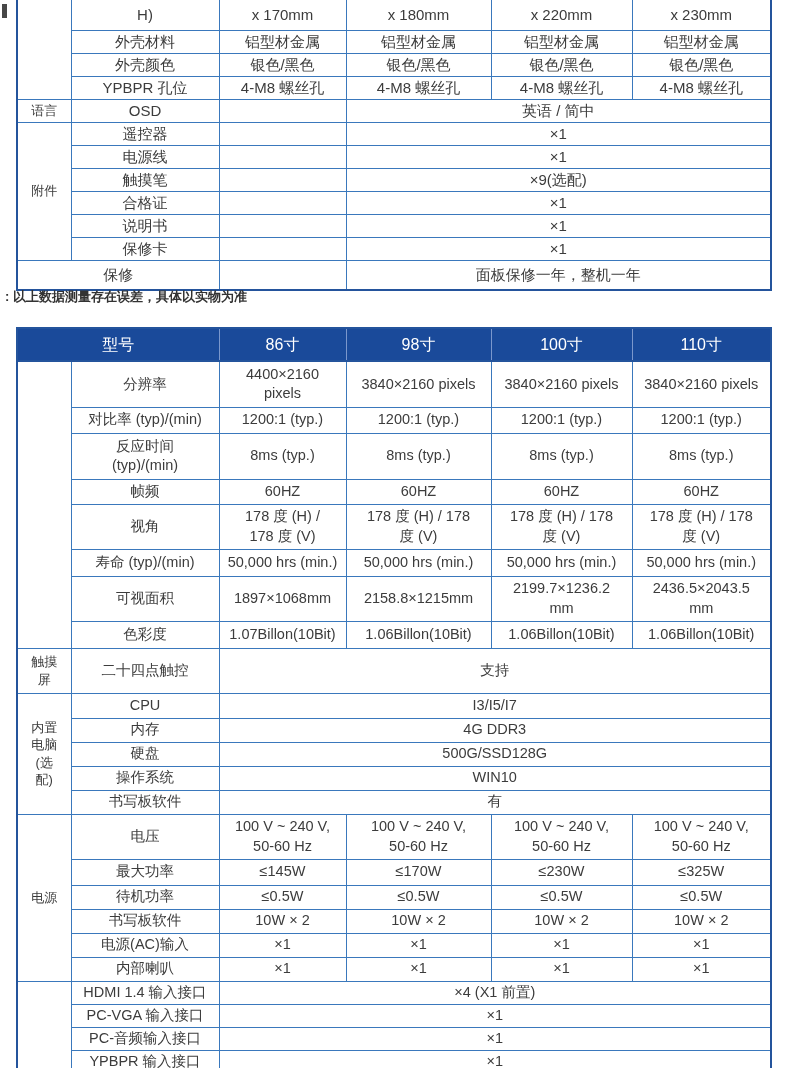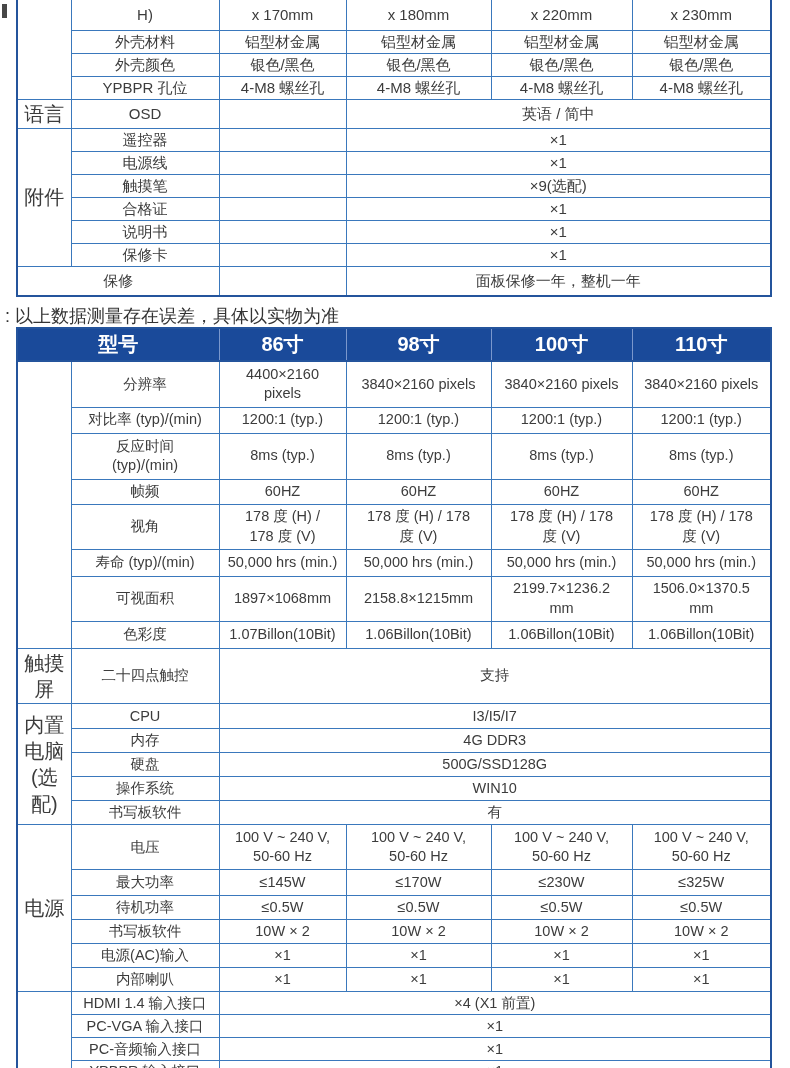--- a/index.html
+++ b/index.html
@@ -15,30 +15,30 @@
     border:1.5px solid var(--border,#3a78bc);
     text-align:center;vertical-align:middle;
     padding:1px 3px;white-space:pre-line;line-height:1.32;
     overflow:hidden;
   }
   
   .tbl-top{position:absolute;left:16px;top:0;width:754px;font-size:15px;
            border:2px solid var(--outer-border,#24549c);border-top:none;}
   .tbl-top tr.first td{border-top:none;}
   
-  .note{position:absolute;left:5px;top:288px;font-size:18px;font-weight:normal;color:var(--note-text,#333);margin-top:16px;}
+  .note{position:absolute;left:5px;top:288px;font-size:13px;font-weight:bold;color:var(--note-text,#333);}
   
   .tbl-spec{position:absolute;left:16px;top:327px;width:754px;font-size:14.5px;
             border:2.5px solid var(--outer-border,#24549c);}
   .tbl-spec th{
     background:var(--header-bg,#1a4a9a);color:var(--header-text,#fff);
-    font-size:20px;font-weight:bold;
+    font-size:16px;font-weight:normal;
     border:1.5px solid #7b97cc;border-top:none;border-bottom:2px solid var(--outer-border,#24549c);
   }
-  .grp{font-size:20px;}
+  .grp{font-size:13px;}
 </style>
 </head>
 <body>
 
 <div class="canvas">
 
   <div class="fragment"></div>
 
   <table class="tbl-top">
     <colgroup>
@@ -191,21 +191,21 @@
       <td>50,000 hrs (min.)</td>
       <td>50,000 hrs (min.)</td>
       <td>50,000 hrs (min.)</td>
     </tr>
     <tr style="height:45px">
       <td>可视面积</td>
       <td>1897×1068mm</td>
       <td>2158.8×1215mm</td>
       <td>2199.7×1236.2
 mm</td>
-      <td>1506.0×1370.5
+      <td>2436.5×2043.5
 mm</td>
     </tr>
     <tr style="height:27px">
       <td>色彩度</td>
       <td>1.07Billon(10Bit)</td>
       <td>1.06Billon(10Bit)</td>
       <td>1.06Billon(10Bit)</td>
       <td>1.06Billon(10Bit)</td>
     </tr>
     <tr style="height:45px">

